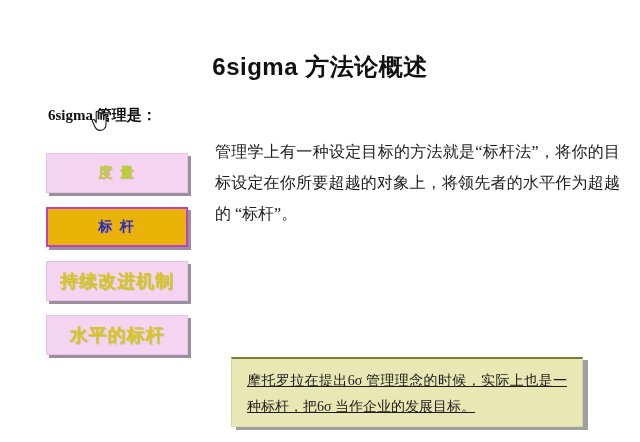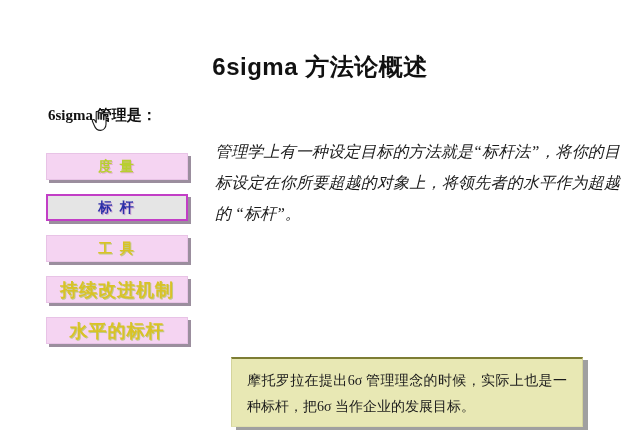--- a/index.html
+++ b/index.html
@@ -64,32 +64,32 @@
   
   #steps {
     position: absolute;
     left: 46px;
     top: 150px;
     width: 150px;
   }
   .step-box {
     position: relative;
     width: 142px;
-    height: 27px;
+    height: 40px;
     margin-bottom: 14px;
     background: #f5d4f2;
     border: 1px solid #e8c3e6;
     box-shadow: 3px 3px 0 0 #9b8e9e;
     display: flex;
     align-items: center;
     justify-content: center;
     box-sizing: border-box;
   }
   .step-box.highlight {
-    background: #e5e5e5;
+    background: #eab308;
     border: 2px solid #c23ec6;
     box-shadow: 3px 3px 0 0 #9b8e9e;
   }
   .step-label {
     font-family: "Liberation Serif", "DejaVu Serif", serif;
     font-weight: bold;
     font-size: 14px;
     letter-spacing: 2px;
     line-height: 1;
     white-space: nowrap;
@@ -115,21 +115,20 @@
   #body-paragraph {
     position: absolute;
     left: 215px;
     top: 133px;
     width: 405px;
     font-family: "Liberation Serif", "DejaVu Serif", serif;
     font-size: 16px;
     line-height: 31px;
     color: #1b1b1b;
     text-align: justify;
-    font-style: italic;
   }
 
   
   #formula {
     position: absolute;
     left: 215px;
     top: 270px;
     font-family: "Liberation Serif", "DejaVu Serif", serif;
     font-weight: bold;
     font-size: 15px;
@@ -152,20 +151,21 @@
     box-shadow: 5px 3px 0 0 #a0a0a0;
     box-sizing: border-box;
     padding: 9px 15px 0 15px;
   }
   #callout-text {
     font-family: "Liberation Serif", "DejaVu Serif", serif;
     font-size: 14px;
     line-height: 26px;
     color: #1b1b1b;
     text-align: justify;
+    text-decoration: underline;
   }
 </style>
 </head>
 <body>
 
 <div id="slide">
 
   <div id="title">6sigma 方法论概述</div>
 
   <div id="left-heading">6sigma 管理是：</div>
@@ -187,23 +187,20 @@
 
     <div class="step-box">
       <span class="step-label green">度 量</span>
     </div>
 
     <div class="step-box highlight">
       <span class="step-label blue">标 杆</span>
     </div>
 
 
-    <div class="step-box">
-      <span class="step-label gold">工 具</span>
-    </div>
 
     <div class="step-box">
       <span class="step-label gold small">持续改进机制</span>
     </div>
 
     <div class="step-box">
       <span class="step-label gold small">水平的标杆</span>
     </div>
 
   </div>

